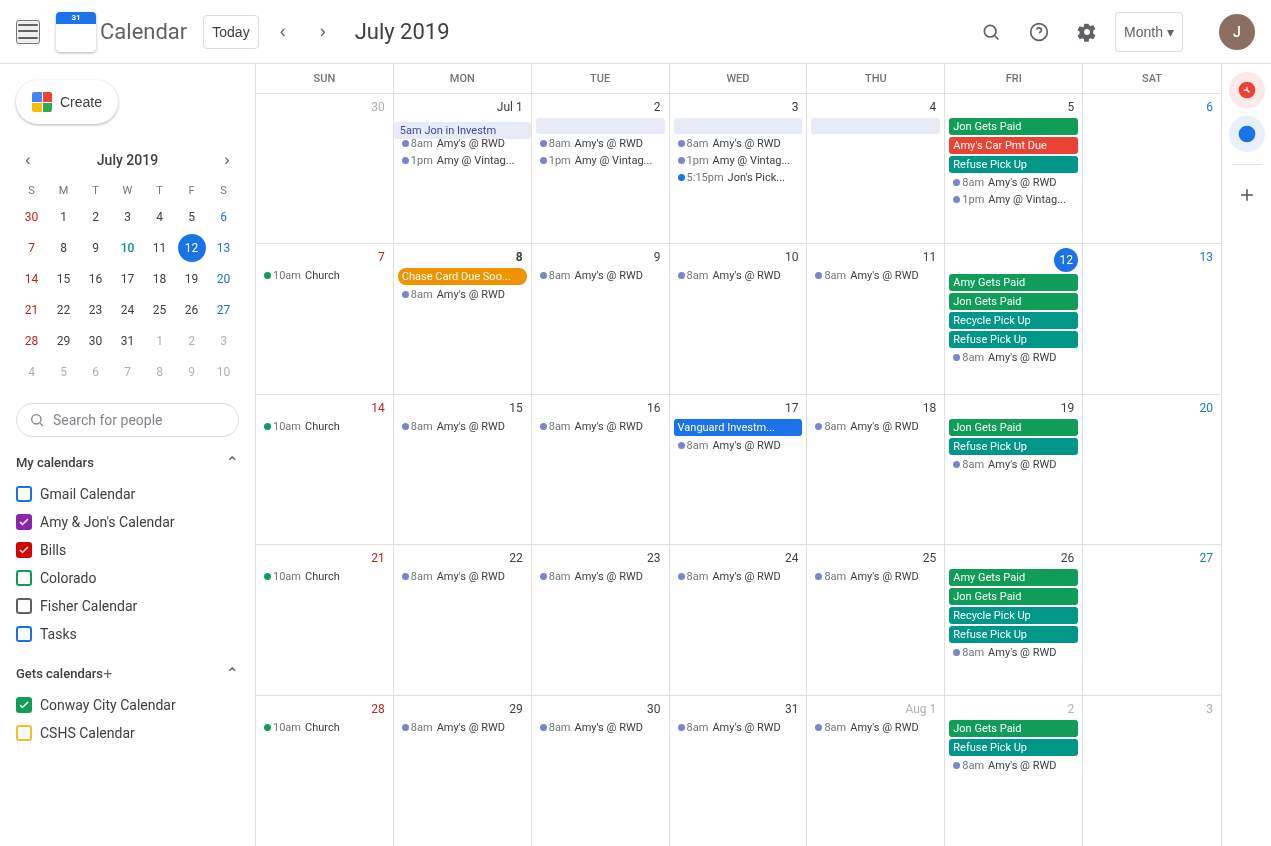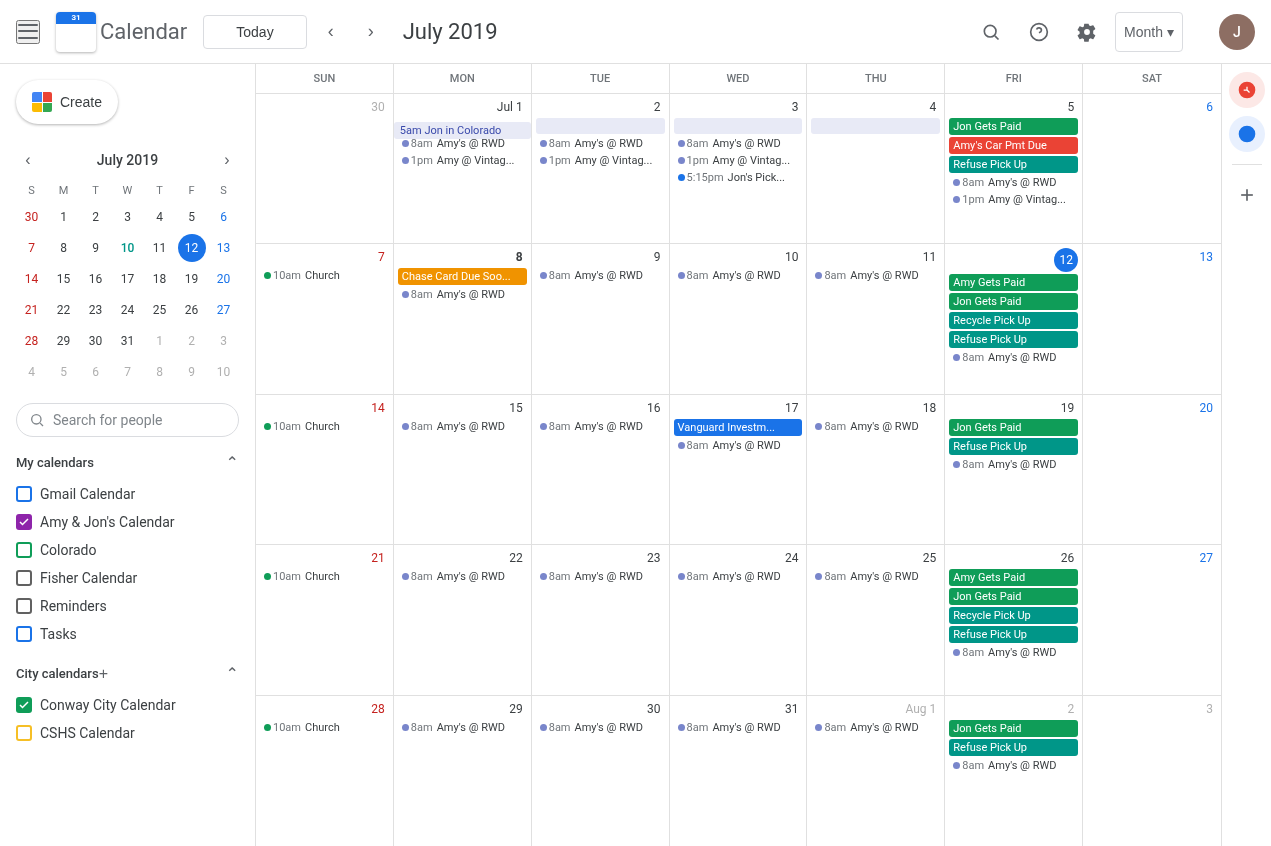--- a/index.html
+++ b/index.html
@@ -10,21 +10,21 @@
     
     .header { display: flex; align-items: center; height: 64px; padding: 0 16px; border-bottom: 1px solid #e0e0e0; flex-shrink: 0; }
     .header-left { display: flex; align-items: center; gap: 8px; }
     .hamburger { width: 24px; height: 24px; display: flex; flex-direction: column; justify-content: space-around; cursor: pointer; }
     .hamburger span { height: 2px; background: #5f6368; border-radius: 1px; }
     .logo-area { display: flex; align-items: center; gap: 4px; margin-left: 8px; }
     .logo-31 { width: 40px; height: 40px; background: #fff; border: none; display: flex; flex-direction: column; overflow: hidden; border-radius: 4px; box-shadow: 0 1px 3px rgba(0,0,0,0.3); }
     .logo-31-top { background: #1a73e8; height: 12px; display: flex; align-items: center; justify-content: center; color: #fff; font-size: 8px; font-weight: bold; }
     .logo-text { font-size: 22px; color: #5f6368; font-weight: 400; }
     .header-nav { display: flex; align-items: center; gap: 8px; margin-left: 16px; }
-    .today-btn { border: 1px solid #dadce0; border-radius: 4px; padding: 8px 32px; font-size: 14px; cursor: pointer; background: #fff; color: #3c4043; }
+    .today-btn { border: 1px solid #dadce0; border-radius: 4px; padding: 8px 8px; font-size: 14px; cursor: pointer; background: #fff; color: #3c4043; }
     .nav-arrow { width: 32px; height: 32px; border-radius: 50%; border: none; background: transparent; cursor: pointer; display: flex; align-items: center; justify-content: center; font-size: 18px; color: #5f6368; }
     .current-month { font-size: 22px; font-weight: 400; color: #3c4043; margin-left: 8px; }
     .header-right { margin-left: auto; display: flex; align-items: center; gap: 8px; }
     .icon-btn { width: 40px; height: 40px; border-radius: 50%; border: none; background: transparent; cursor: pointer; display: flex; align-items: center; justify-content: center; font-size: 20px; color: #5f6368; }
     .apps-icon { width: 24px; height: 24px; display: grid; grid-template-columns: repeat(3, 1fr); gap: 3px; }
     .apps-icon span { background: #5f6368; border-radius: 1px; }
     .avatar { width: 32px; height: 32px; border-radius: 50%; background: #a52714; overflow: hidden; cursor: pointer; }
     
     
     .main { display: flex; flex: 1; overflow: hidden; }
@@ -239,40 +239,44 @@
         </div>
         <div class="cal-item">
           <div class="cal-checkbox checked" style="background:#8e24aa;width:16px;height:16px;border-radius:3px;display:flex;align-items:center;justify-content:center;">
             <svg width="12" height="12" viewBox="0 0 24 24" fill="none" stroke="#fff" stroke-width="3">
                 <polyline points="20 6 9 17 4 12"></polyline>
               </svg>
           </div>
           <span class="cal-item-label">Amy &amp; Jon's Calendar</span>
         </div>
         <div class="cal-item">
+          <div class="cal-checkbox checked" style="background:#d50000;width:16px;height:16px;border-radius:3px;display:flex;align-items:center;justify-content:center;">
+            <svg width="12" height="12" viewBox="0 0 24 24" fill="none" stroke="#fff" stroke-width="3">
+                <polyline points="20 6 9 17 4 12"></polyline>
+              </svg>
+          </div>
+          <span class="cal-item-label">Bills</span>
+        </div>
+        <div class="cal-item">
           <div class="cal-checkbox" style="border:2px solid #0f9d58;width:16px;height:16px;border-radius:3px;"></div>
           <span class="cal-item-label">Colorado</span>
         </div>
         <div class="cal-item">
           <div class="cal-checkbox" style="border:2px solid #616161;width:16px;height:16px;border-radius:3px;"></div>
           <span class="cal-item-label">Fisher Calendar</span>
         </div>
         <div class="cal-item">
-          <div class="cal-checkbox" style="border:2px solid #616161;width:16px;height:16px;border-radius:3px;"></div>
-          <span class="cal-item-label">Reminders</span>
-        </div>
-        <div class="cal-item">
           <div class="cal-checkbox" style="border:2px solid #1a73e8;width:16px;height:16px;border-radius:3px;"></div>
           <span class="cal-item-label">Tasks</span>
         </div>
       </div>
 
       <div class="cal-section">
         <div class="cal-section-header">
-          <span>City calendars</span>
+          <span>Gets calendars</span>
           <button style="background:none;border:none;cursor:pointer;font-size:16px;color:#5f6368;">+</button>
           <span class="cal-section-toggle">⌃</span>
         </div>
         <div class="cal-item">
           <div class="cal-checkbox checked" style="background:#0f9d58;width:16px;height:16px;border-radius:3px;display:flex;align-items:center;justify-content:center;">
             <svg width="12" height="12" viewBox="0 0 24 24" fill="none" stroke="#fff" stroke-width="3">
                 <polyline points="20 6 9 17 4 12"></polyline>
               </svg>
           </div>
           <span class="cal-item-label">Conway City Calendar</span>
@@ -298,21 +302,21 @@
 
       <div class="cal-grid">
 
         <div class="cal-week">
           <div class="cal-cell">
             <div class="cal-date other-month-date">30</div>
           </div>
           <div class="cal-cell" style="position:relative;">
             <div class="cal-date" style="font-weight:normal;">Jul 1</div>
 
-            <div style="background:#e8eaf6;color:#3949ab;font-size:11px;padding:2px 6px;border-radius:3px;margin-bottom:2px;white-space:nowrap;overflow:hidden;position:absolute;left:0;right:0;top:28px;z-index:2;">5am Jon in Colorado</div>
+            <div style="background:#e8eaf6;color:#3949ab;font-size:11px;padding:2px 6px;border-radius:3px;margin-bottom:2px;white-space:nowrap;overflow:hidden;position:absolute;left:0;right:0;top:28px;z-index:2;">5am Jon in Investm</div>
             <div style="margin-top:20px;">
               <div class="cal-event timed">
                   <span class="dot" style="background:#7986cb;width:7px;height:7px;border-radius:50%;flex-shrink:0;"></span>
                   <span style="color:#70757a;font-size:11px;">8am</span>
                   <span style="font-size:11px;margin-left:2px;color:#3c4043;">Amy's @ RWD</span>
                 </div>
               <div class="cal-event timed">
                   <span class="dot" style="background:#7986cb;width:7px;height:7px;border-radius:50%;flex-shrink:0;"></span>
                   <span style="color:#70757a;font-size:11px;">1pm</span>
                   <span style="font-size:11px;margin-left:2px;color:#3c4043;">Amy @ Vintag...</span>
@@ -381,21 +385,21 @@
           <div class="cal-cell">
             <div class="cal-date" style="color:#c5221f;">7</div>
             <div class="cal-event timed">
                 <span class="dot" style="background:#0f9d58;width:7px;height:7px;border-radius:50%;flex-shrink:0;"></span>
                 <span style="color:#70757a;font-size:11px;">10am</span>
                 <span style="font-size:11px;margin-left:2px;color:#3c4043;">Church</span>
               </div>
           </div>
           <div class="cal-cell">
             <div class="cal-date" style="font-weight:bold;">8</div>
-            <div style="background:#f09300;color:#fff;font-size:11px;padding:2px 4px;border-radius:3px;margin-bottom:2px;white-space:nowrap;overflow:hidden;">Chase Card Due Soo...</div>
+            <div style="background:#f09300;color:#fff;font-size:11px;padding:2px 4px;border-radius:8px;margin-bottom:2px;white-space:nowrap;overflow:hidden;">Chase Card Due Soo...</div>
             <div class="cal-event timed">
                 <span class="dot" style="background:#7986cb;width:7px;height:7px;border-radius:50%;flex-shrink:0;"></span>
                 <span style="color:#70757a;font-size:11px;">8am</span>
                 <span style="font-size:11px;margin-left:2px;color:#3c4043;">Amy's @ RWD</span>
               </div>
           </div>
           <div class="cal-cell">
             <div class="cal-date">9</div>
             <div class="cal-event timed">
                 <span class="dot" style="background:#7986cb;width:7px;height:7px;border-radius:50%;flex-shrink:0;"></span>

